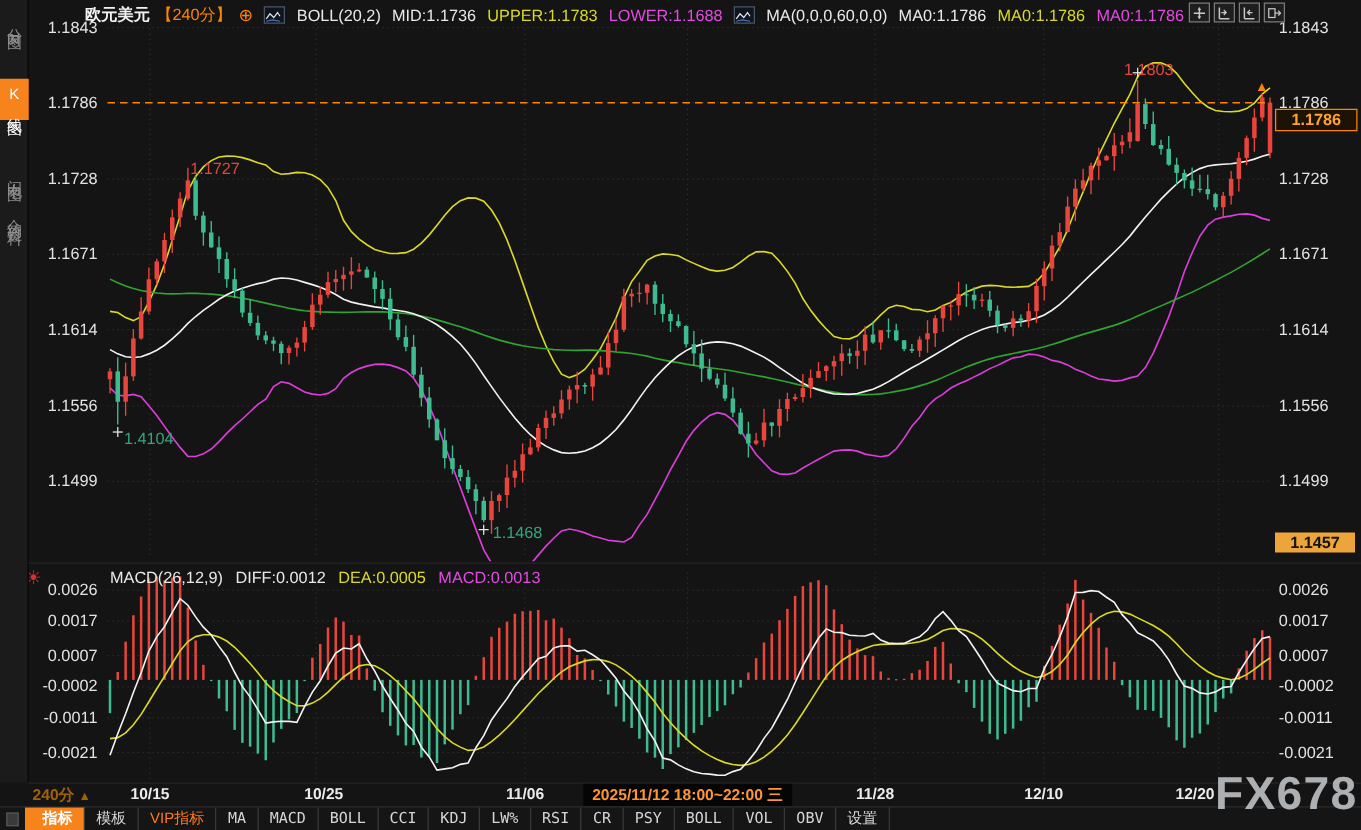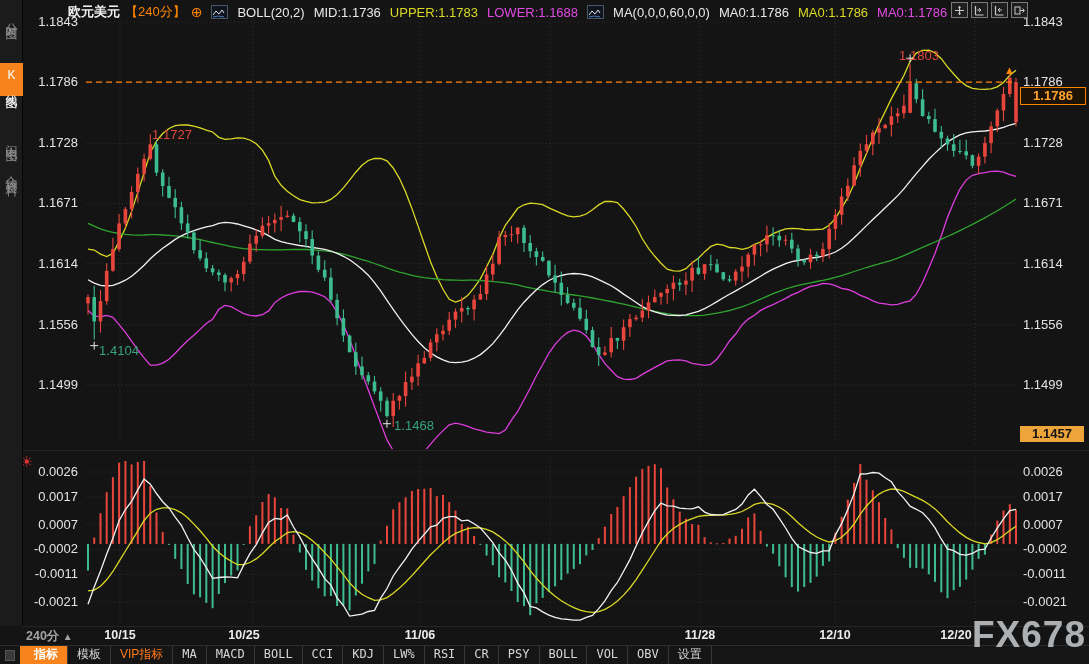--- a/index.html
+++ b/index.html
@@ -30,21 +30,21 @@
   .low-box{position:absolute;left:1020px;top:426px;width:64px;height:16px;background:#eda43b;color:#141414;font-size:13px;font-weight:bold;text-align:center;line-height:16px;z-index:6;}
   .up-arrow{position:absolute;left:1004px;top:64px;color:#ff8400;font-size:11px;z-index:6;}
   
   .anno{position:absolute;font-size:13px;font-weight:normal;transform:translateX(-50%);z-index:5;}
   .anno.red{color:#e0483c;} .anno.green{color:#35a37c;}
   
   .macd-legend{position:absolute;left:88px;top:454px;display:flex;gap:10px;font-size:13px;z-index:5;white-space:nowrap;}
   .sun{position:absolute;left:20px;top:453px;color:#e03030;font-size:15px;z-index:5;}
   
   .date-row{position:absolute;left:0;top:627px;width:1089px;height:19px;z-index:10;font-size:12.5px;}
-  .period-sel{position:absolute;left:26px;top:1px;color:#a3a3a3;font-weight:bold;cursor:pointer;}
+  .period-sel{position:absolute;left:26px;top:1px;color:#a16207;font-weight:bold;cursor:pointer;}
   .x-label{position:absolute;top:1px;transform:translateX(-50%);color:#ececec;font-weight:bold;}
   .x-highlight{position:absolute;top:0;transform:translateX(-50%);background:#050505;color:#ff9632;padding:1px 7px;font-weight:bold;}
   
   .bottom-bar{position:absolute;left:0;bottom:0;width:1089px;height:18px;background:#151515;border-top:1px solid #2c2c2c;display:flex;z-index:11;font-size:12px;align-items:stretch;}
   .bb-spacer{width:20px;display:flex;align-items:center;justify-content:center;}
   .bb-handle{width:8px;height:9px;background:#3a3a3a;border:1px solid #555;}
   .tab{padding:0 9px;line-height:17px;border-right:1px solid #383838;color:#d6d6d6;cursor:pointer;white-space:nowrap;}
   .tab.en{font-family:"DejaVu Sans Mono",monospace;}
   .tab.active{background:#f7831c;color:#fff;font-weight:bold;padding-left:14px;}
   .tab.vip{color:#ff7a1a;font-weight:normal;}
@@ -650,28 +650,35 @@
   <div class="price-box">1.1786</div>
   <div class="low-box">1.1457</div>
   <div class="up-arrow">▲</div>
 
   <div class="anno red" style="left:919px;top:48px;">1.1803</div>
   <div class="anno red" style="left:172px;top:127px;">1.1727</div>
   <div class="anno green" style="left:119px;top:343px;">1.4104</div>
   <div class="anno green" style="left:414px;top:418px;">1.1468</div>
 
   <div class="sun">☀</div>
+  <div class="macd-legend">
+    <span class="c-white">MACD(26,12,9)</span>
+    <span class="c-white">DIFF:0.0012</span>
+    <span class="c-yellow">DEA:0.0005</span>
+    <span class="c-magenta">MACD:0.0013</span>
+  </div>
 
   <div class="date-row">
     <span class="period-sel">
       <span>240分</span>
       <span style="font-size:10px">▲</span>
     </span>
+    <span class="x-highlight" id="x-highlight" style="left: 550px;">2025/11/12 18:00~22:00 三</span>
   <span class="x-label" style="left: 120px;">10/15</span>
-      <span class="x-label" style="left: 244px;">10/25</span>
+      <span class="x-label" style="left: 259px;">10/25</span>
       <span class="x-label" style="left: 420px;">11/06</span>
       <span class="x-label" style="left: 700px;">11/28</span>
       <span class="x-label" style="left: 835px;">12/10</span>
       <span class="x-label" style="left: 956px;">12/20</span>
     </div>
 
   <div class="bottom-bar">
     <span class="bb-spacer">
         <span class="bb-handle"></span>
       </span>

